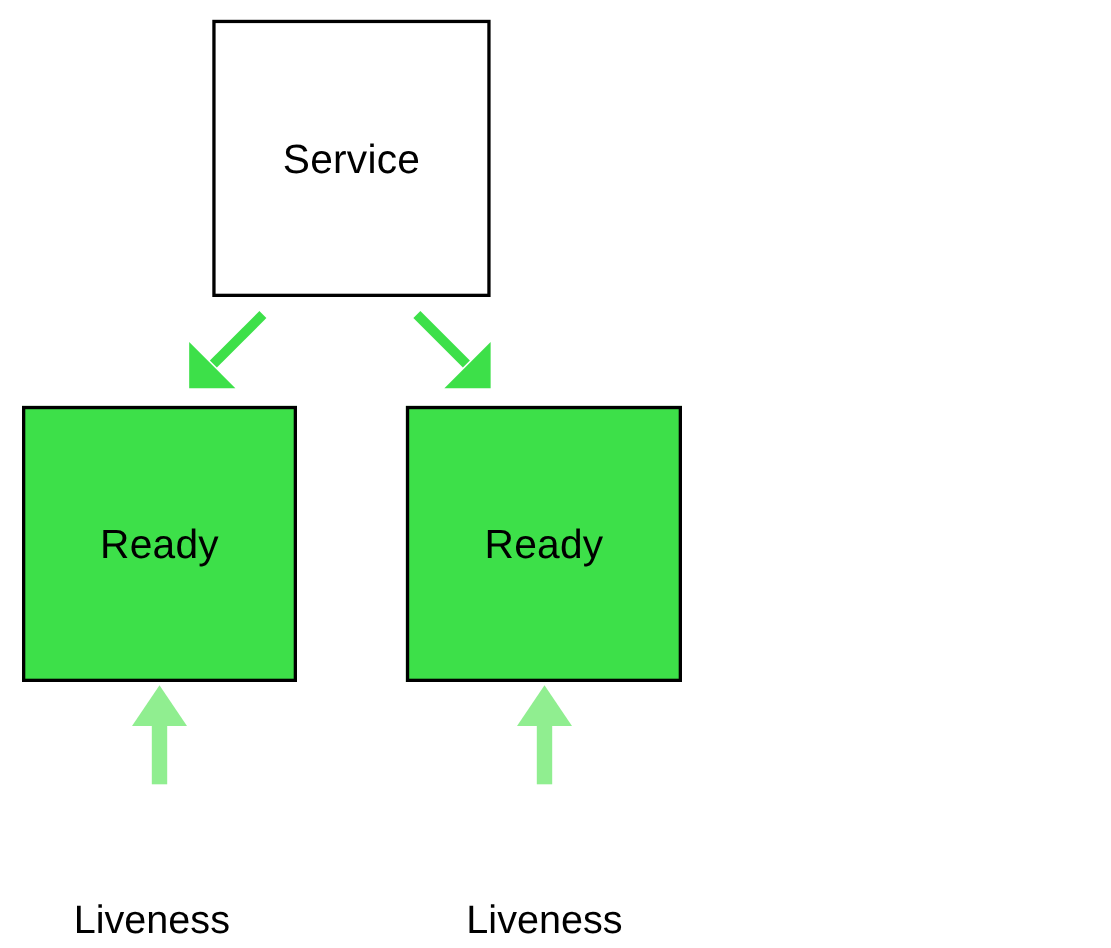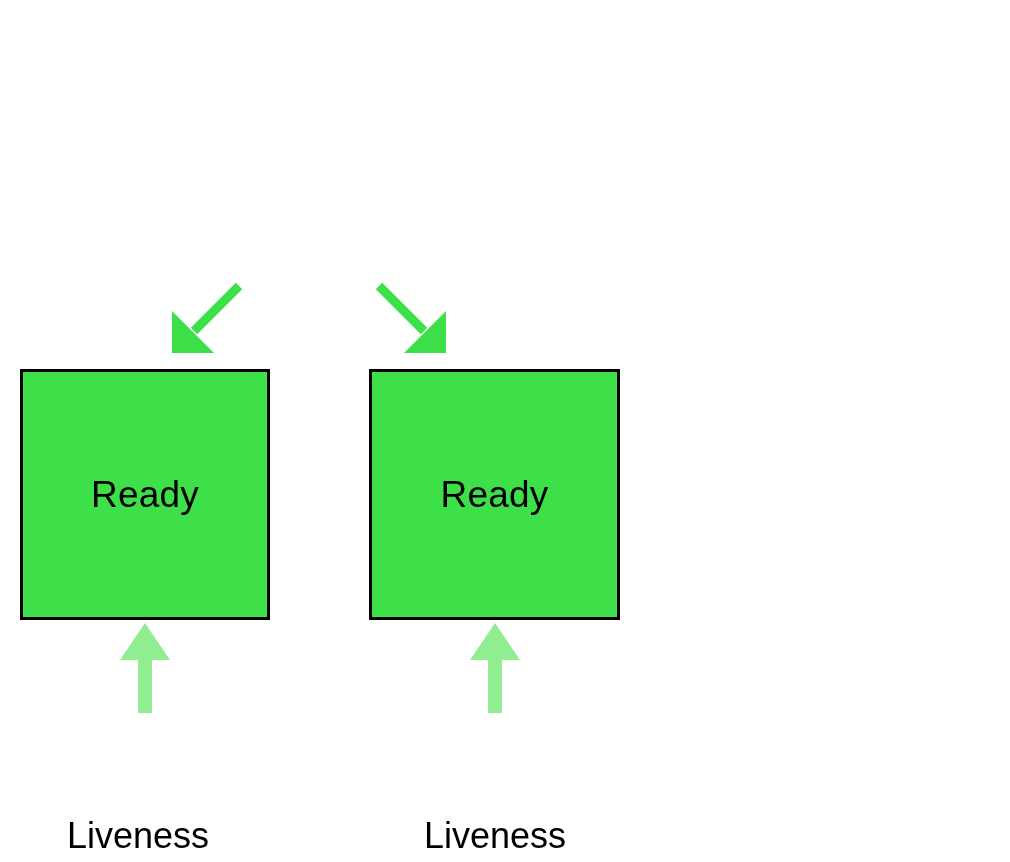--- a/index.html
+++ b/index.html
@@ -106,20 +106,23 @@
       <rect x="138" y="655" width="14" height="58" fill="#90EE90"></rect>
       <polygon points="145,623 170,660 120,660" fill="#90EE90"></polygon>
     </g>
 
     <g>
       <rect x="488" y="655" width="14" height="58" fill="#90EE90"></rect>
       <polygon points="495,623 520,660 470,660" fill="#90EE90"></polygon>
     </g>
   </svg>
 
+  <div class="node" id="service-node">
+    <span class="node-label">Service</span>
+  </div>
 
   <div class="node" id="ready-node-left">
     <span class="node-label">Ready</span>
   </div>
 
   <div class="node" id="ready-node-right">
     <span class="node-label">Ready</span>
   </div>
 
   <div class="probe-caption" id="probe-caption-left">

